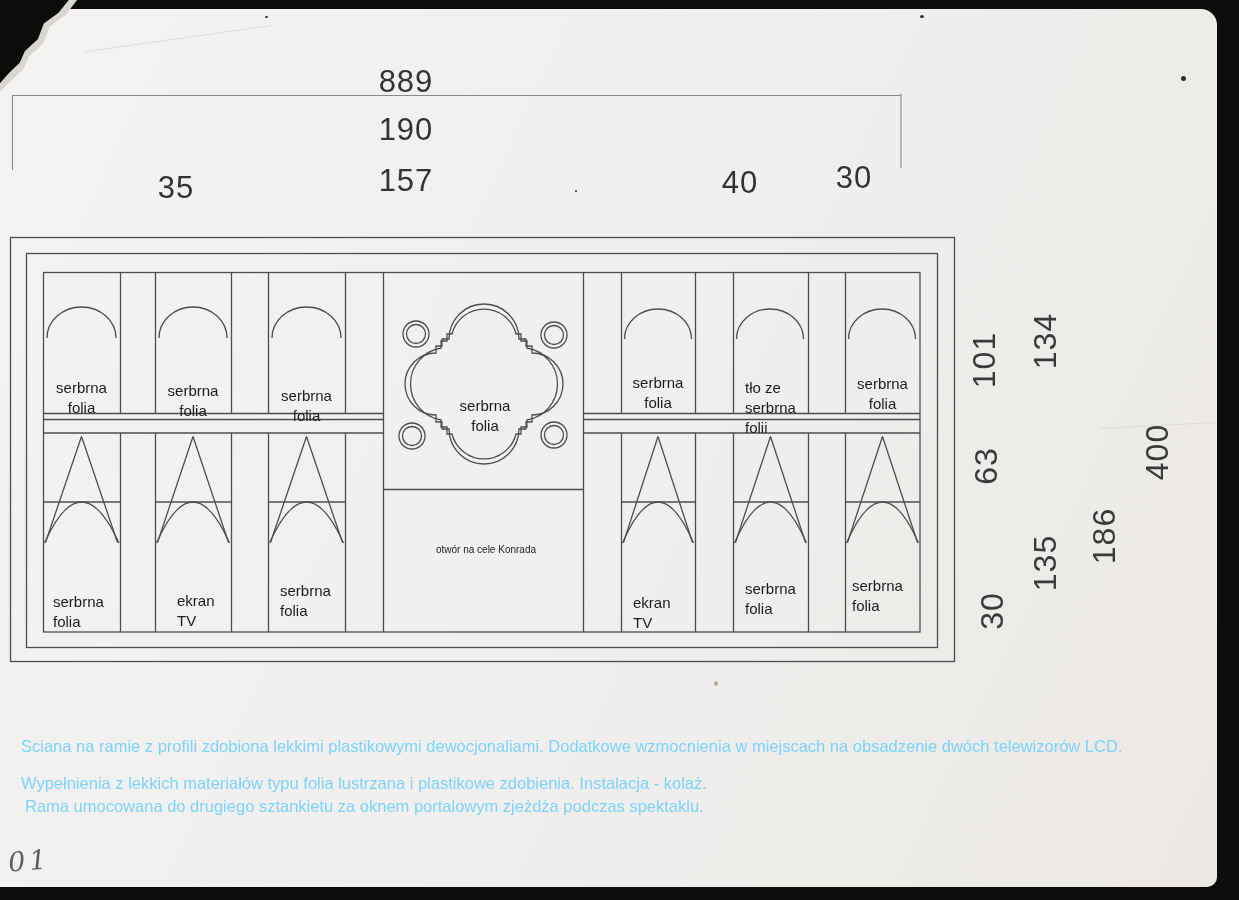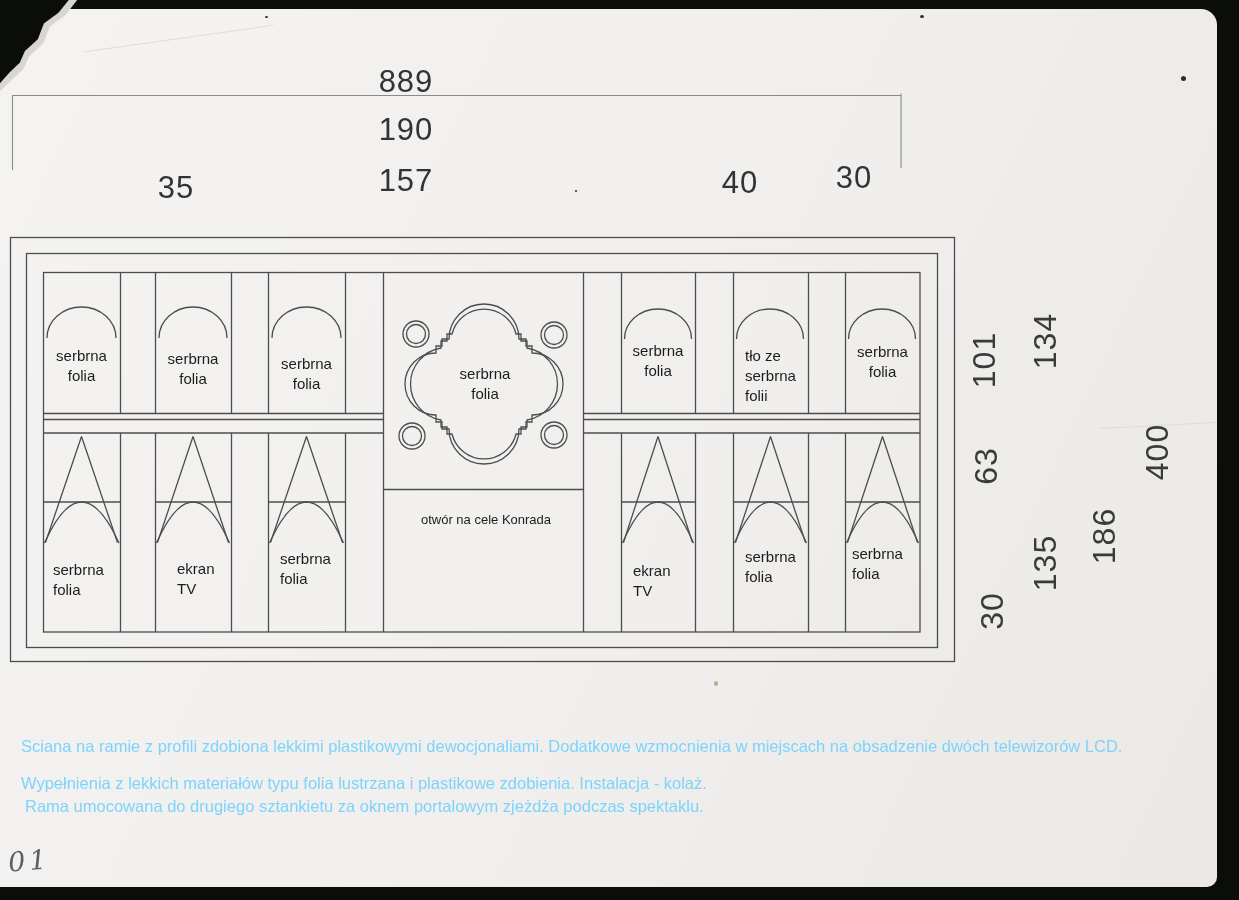--- a/index.html
+++ b/index.html
@@ -21,21 +21,21 @@
     position:absolute;z-index:5;font-size:31px;color:#2f2f2f;
     letter-spacing:1px;text-align:center;color:#333;
   }
   .dim-right{
     position:absolute;z-index:5;font-size:32px;color:#3a3a3a;
     letter-spacing:1px;white-space:nowrap;
     transform:translate(-50%,-50%) rotate(-90deg);
   }
   .plabel{
     position:absolute;z-index:5;font-size:15px;line-height:1.32;
-    color:#1c1c1c;white-space:pre-line;
+    color:#1c1c1c;white-space:pre-line;margin-top:32px;
   }
   .plabel.c{text-align:center;}
   .note{
     position:absolute;z-index:5;font-size:16.5px;color:#7dd3fc;white-space:nowrap;
   }
   .hw{
     position:absolute;left:8px;top:845px;z-index:5;
     font-family:"DejaVu Serif", serif;font-style:italic;
     font-size:27px;color:#5d5d66;transform:rotate(-5deg);
     letter-spacing:4px;
@@ -175,21 +175,21 @@
 TV</div>
 <div class="plabel" style="left:280px;top:549px;">serbrna
 folia</div>
 <div class="plabel" style="left:633px;top:561px;">ekran
 TV</div>
 <div class="plabel" style="left:745px;top:547px;">serbrna
 folia</div>
 <div class="plabel" style="left:852px;top:544px;">serbrna
 folia</div>
 
-<div class="plabel c" style="left:386px;width:200px;top:511px;font-size:13px;">otwór na cele Konrada</div>
+<div class="plabel c" style="left:386px;width:200px;top:511px;font-size:10px;">otwór na cele Konrada</div>
 
 <div class="note" style="left:21px;top:737px;">Sciana na ramie z profili zdobiona lekkimi plastikowymi dewocjonaliami. Dodatkowe wzmocnienia w miejscach na obsadzenie dwóch telewizorów LCD.</div>
 <div class="note" style="left:21px;top:762px;margin-top:12px;">Wypełnienia z lekkich materiałów typu folia lustrzana i plastikowe zdobienia. Instalacja - kolaż.</div>
 <div class="note" style="left:25px;top:797px;">Rama umocowana do drugiego sztankietu za oknem portalowym zjeżdża podczas spektaklu.</div>
 
 <div class="hw">01</div>
 
 <div class="torn-fringe"></div>
 <div class="torn"></div>
 

